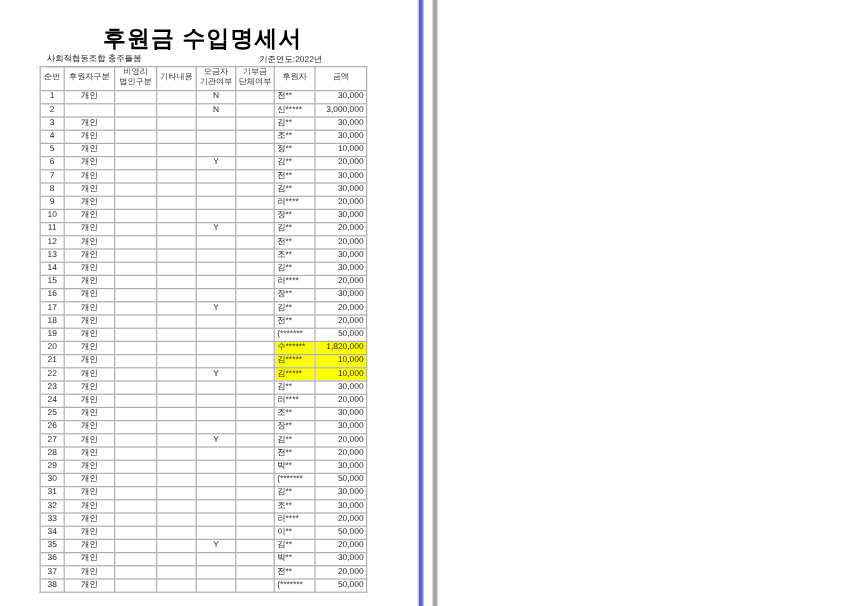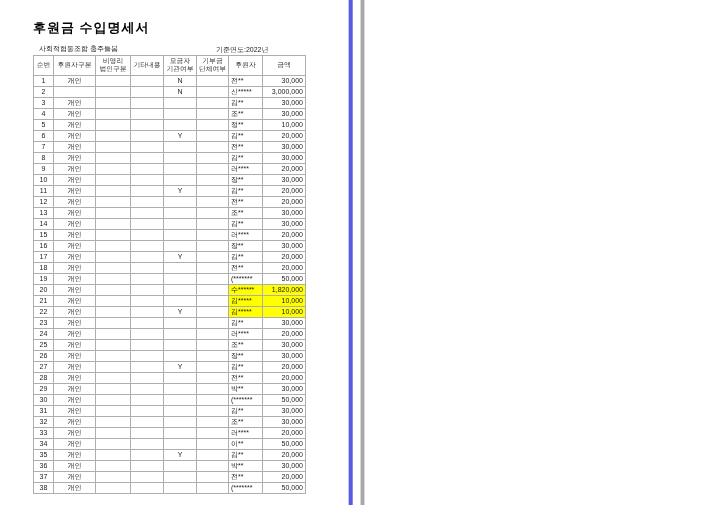--- a/index.html
+++ b/index.html
@@ -12,22 +12,22 @@
   .sheet{position:absolute;top:0;height:505px;background:#fff;}
   #sheet1{left:0;width:348px;}
   #sheet2{left:365px;width:355px;}
 
   .divider{position:absolute;top:0;height:505px;}
   #divider-blue{left:348px;width:5px;
     background:linear-gradient(to right,var(--div-blue-lt) 0 1px,var(--div-blue) 1px 4px,var(--div-blue-lt2) 4px 5px);}
   #divider-gray{left:360px;width:5px;
     background:linear-gradient(to right,var(--div-gray-lt) 0 1px,var(--div-gray) 1px 4px,var(--div-gray-lt) 4px 5px);}
 
-  .title{position:absolute;left:33px;top:19px;width:272px;
-    font-size:13px;font-weight:bold;letter-spacing:1px;color:#000;}
+  .title{position:absolute;left:33px;top:19px;width:272px;text-align:center;
+    font-size:19px;font-weight:bold;letter-spacing:1px;color:#000;}
   .subtitle-row{position:absolute;left:33px;top:43px;width:272px;font-size:7px;height:11px;}
   .org{position:absolute;left:6px;top:1px;border-bottom:1px solid #555;padding:0 3px 1px 0;}
   .year{position:absolute;left:183px;top:2px;}
 
   table.tbl{position:absolute;border-collapse:collapse;table-layout:fixed;
     font-size:7px;color:#222;}
   #tbl-left{left:33px;top:55px;width:272px;}
   .tbl th,.tbl td{border:1px solid #aeaeae;padding:0 2px;overflow:hidden;white-space:nowrap;}
   .tbl thead th{height:8px;font-weight:normal;font-size:6.8px;text-align:center;
     line-height:1.25;padding:1px 0;color:#333;}

